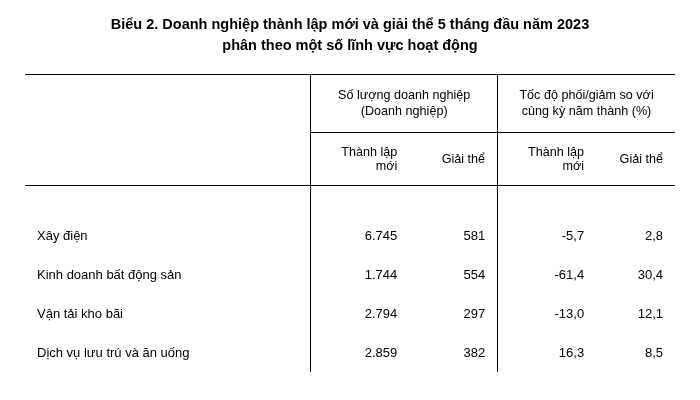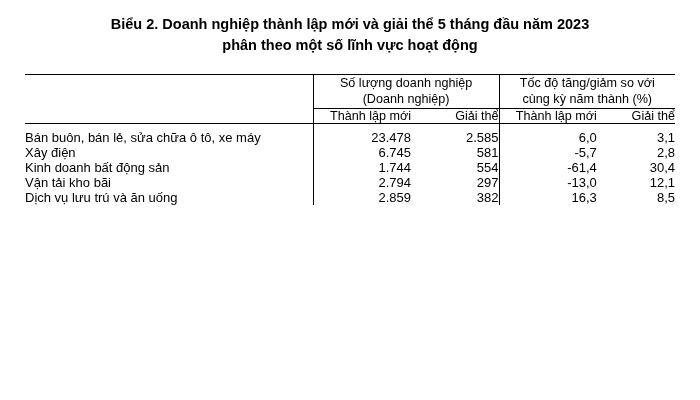--- a/index.html
+++ b/index.html
@@ -32,21 +32,21 @@
   .title .line2 {
     display: block;
   }
   table.data {
     margin: 18px auto 0 auto;
     border-collapse: collapse;
     width: 650px;
     font-size: 13px;
   }
   table.data th, table.data td {
-    padding: 0;
+    padding: 12px;
     vertical-align: middle;
   }
   
   .hdr-group {
     text-align: center;
     font-weight: normal;
     font-size: 12.6px;
     line-height: 1.3;
     padding: 6px 4px 6px 4px;
     border-bottom: 1px solid #000;
@@ -104,46 +104,39 @@
       <col class="c-n4">
     </colgroup>
     <thead>
       <tr>
         <th class="rule-top"></th>
         <th class="hdr-group rule-top vline-left" colspan="2">
           <div>Số lượng doanh nghiệp</div>
           <div>(Doanh nghiệp)</div>
         </th>
         <th class="hdr-group rule-top vline-left" colspan="2">
-          <div>Tốc độ tăng/giảm  so với</div>
+          <div>Tốc độ phối/giảm  so với</div>
           <div>cùng kỳ năm thành (%)</div>
         </th>
       </tr>
       <tr>
         <th class="rule-bottom"></th>
         <th class="hdr-sub rule-bottom vline-left">Thành lập mới</th>
         <th class="hdr-sub rule-bottom">Giải thể</th>
         <th class="hdr-sub rule-bottom vline-left">Thành lập mới</th>
         <th class="hdr-sub rule-bottom">Giải thể</th>
       </tr>
     </thead>
     <tbody>
       <tr class="spacer-row">
         <td></td>
         <td class="vline-left"></td>
         <td></td>
         <td class="vline-left"></td>
         <td></td>
-      </tr>
-      <tr>
-        <td class="label">Bán buôn, bán lẻ, sửa chữa ô tô, xe máy</td>
-        <td class="num vline-left">23.478</td>
-        <td class="num">2.585</td>
-        <td class="num vline-left">6,0</td>
-        <td class="num">3,1</td>
       </tr>
       <tr>
         <td class="label">Xây điện</td>
         <td class="num vline-left">6.745</td>
         <td class="num">581</td>
         <td class="num vline-left">-5,7</td>
         <td class="num">2,8</td>
       </tr>
       <tr>
         <td class="label">Kinh doanh bất động sản</td>

